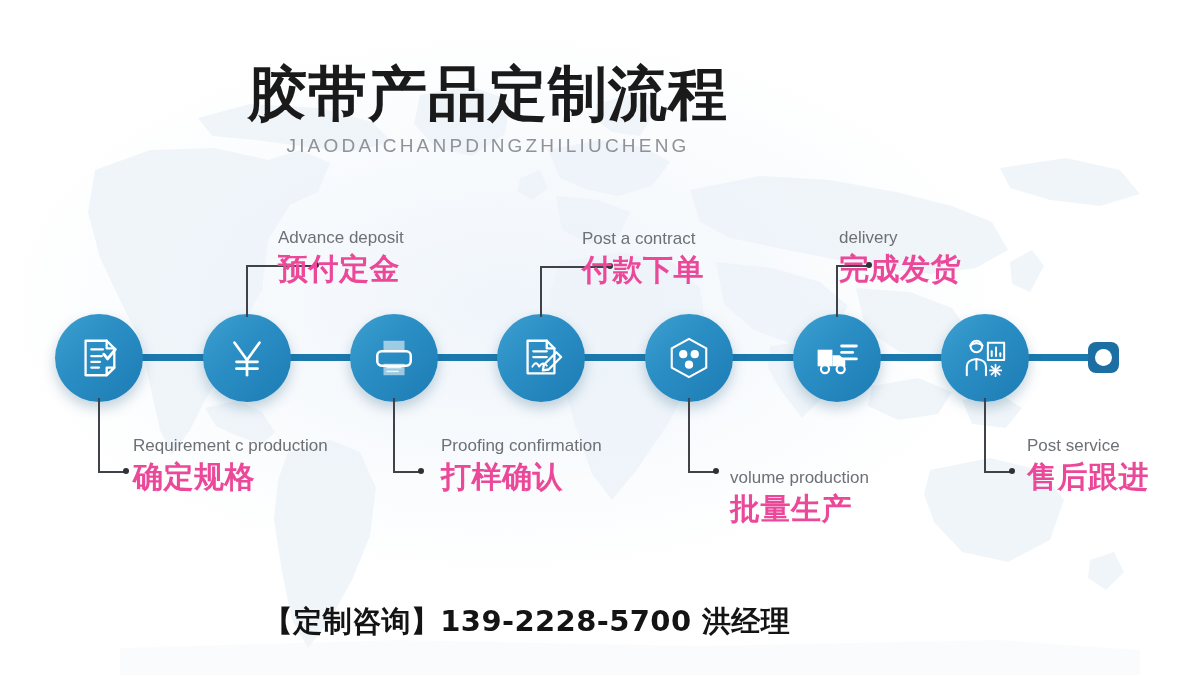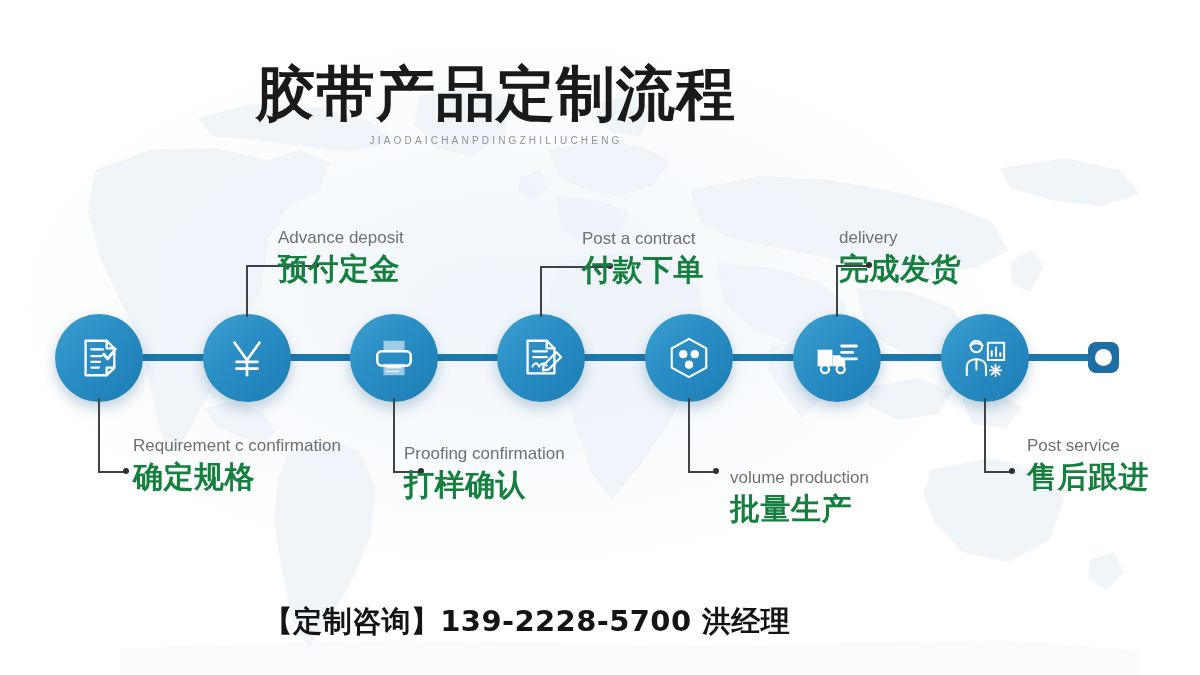--- a/index.html
+++ b/index.html
@@ -36,35 +36,35 @@
     position: absolute;
     left: 0; top: 0; width: 1200px; height: 675px;
     background:
       radial-gradient(ellipse 700px 380px at 42% 45%, rgba(236,243,250,0.85) 0%, rgba(255,255,255,0) 72%);
     pointer-events: none;
   }
 
   
   #title-block {
     position: absolute;
-    left: 8px; top: 62px;
+    left: 0; top: 62px;
     width: 976px;
     text-align: center;
   }
   #main-title {
     font-family: "DejaVu Sans", "Liberation Sans", sans-serif;
     font-size: 59px;
     font-weight: 700;
     color: #1a1a1a;
     letter-spacing: 1px;
     line-height: 1.08;
   }
   #sub-title {
     margin-top: 9px;
-    font-size: 10px;
+    font-size: 19px;
     font-weight: 400;
     color: #8f9296;
     letter-spacing: 3.2px;
     text-align: center;
   }
 
   
   #timeline {
     position: absolute;
     left: 0; top: 0;
@@ -136,21 +136,21 @@
     font-weight: 400;
     color: #6d7075;
     white-space: nowrap;
     line-height: 1.1;
   }
   .label .cn {
     margin-top: 4px;
     font-family: "DejaVu Sans", "Liberation Sans", sans-serif;
     font-size: 30px;
     font-weight: 700;
-    color: #15803d;
+    color: #ec4899;
     white-space: nowrap;
     line-height: 1.12;
     letter-spacing: 0.5px;
   }
 
   
   #contact {
     position: absolute;
     left: 0; top: 602px;
     width: 1054px;
@@ -379,25 +379,25 @@
     <div class="en">Post a contract</div>
     <div class="cn">付款下单</div>
   </div>
 
   <div class="label" style="left:839px; top:229px;">
     <div class="en">delivery</div>
     <div class="cn">完成发货</div>
   </div>
 
   <div class="label" style="left:133px; top:437px;">
-    <div class="en">Requirement  c confirmation</div>
+    <div class="en">Requirement  c production</div>
     <div class="cn">确定规格</div>
   </div>
 
-  <div class="label" style="left:404px; top:437px;margin-top:8px;">
+  <div class="label" style="left:441px; top:437px;">
     <div class="en">Proofing confirmation</div>
     <div class="cn">打样确认</div>
   </div>
 
   <div class="label" style="left:730px; top:437px;margin-top:32px;">
     <div class="en">volume production</div>
     <div class="cn">批量生产</div>
   </div>
 
   <div class="label" style="left:1027px; top:437px;">

